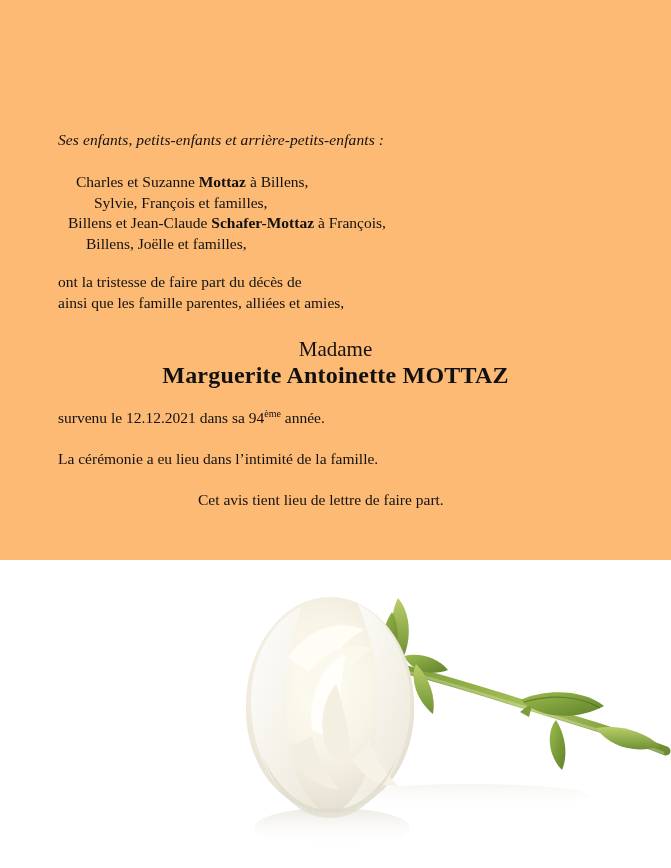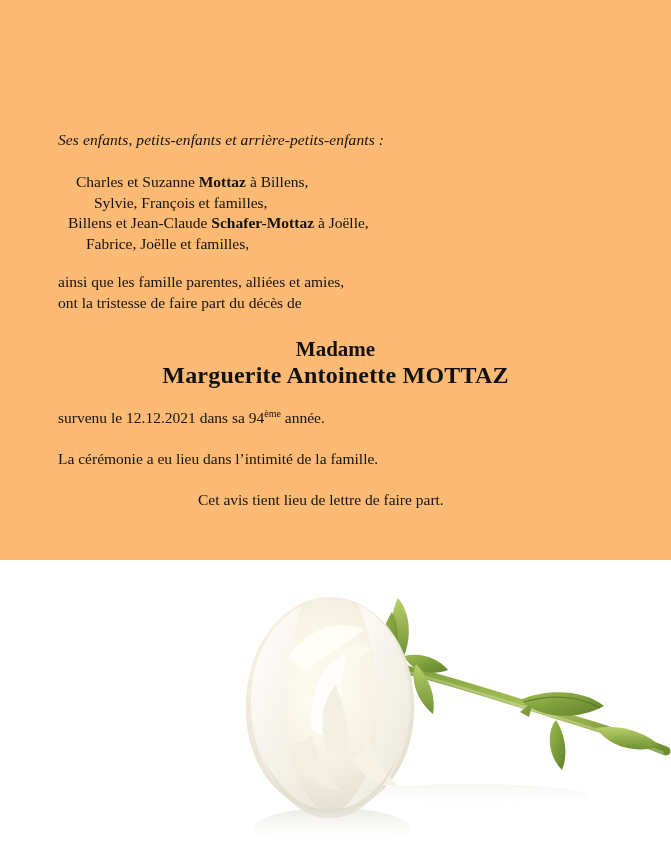--- a/index.html
+++ b/index.html
@@ -68,21 +68,21 @@
 
   .deceased {
     position: absolute;
     left: 0;
     top: 336px;
     width: 671px;
     text-align: center;
   }
   .deceased .madame {
     font-size: 21px;
-    font-weight: bold;
+    font-weight: normal;
     line-height: 26px;
   }
   .deceased .fullname {
     font-size: 24px;
     font-weight: bold;
     line-height: 27px;
     letter-spacing: 0.2px;
   }
 
   .date-line {
@@ -134,30 +134,30 @@
     <div class="intro-line">Ses enfants, petits-enfants et arrière-petits-enfants :</div>
 
     <div class="family-block">
       <div class="family-line fam-1">
         <span>Charles et Suzanne </span><span class="bold">Mottaz</span><span> à Billens,</span>
       </div>
       <div class="family-line fam-2">
         <span>Sylvie, François et familles,</span><span class="bold"></span><span></span>
       </div>
       <div class="family-line fam-3">
-        <span>Billens et Jean-Claude </span><span class="bold">Schafer-Mottaz</span><span> à Joëlle,</span>
+        <span>Billens et Jean-Claude </span><span class="bold">Schafer-Mottaz</span><span> à François,</span>
       </div>
       <div class="family-line fam-4">
-        <span>Fabrice, Joëlle et familles,</span><span class="bold"></span><span></span>
+        <span>Billens, Joëlle et familles,</span><span class="bold"></span><span></span>
       </div>
     </div>
 
     <div class="announce">
+      <div>ont la tristesse de faire part du décès de</div>
       <div>ainsi que les famille parentes, alliées et amies,</div>
-      <div>ont la tristesse de faire part du décès de</div>
     </div>
 
     <div class="deceased">
       <div class="madame">Madame</div>
       <div class="fullname">Marguerite Antoinette MOTTAZ</div>
     </div>
 
     <div class="date-line">
       <span>survenu le 12.12.2021 dans sa 94</span><sup>ème</sup><span> année.</span>
     </div>

